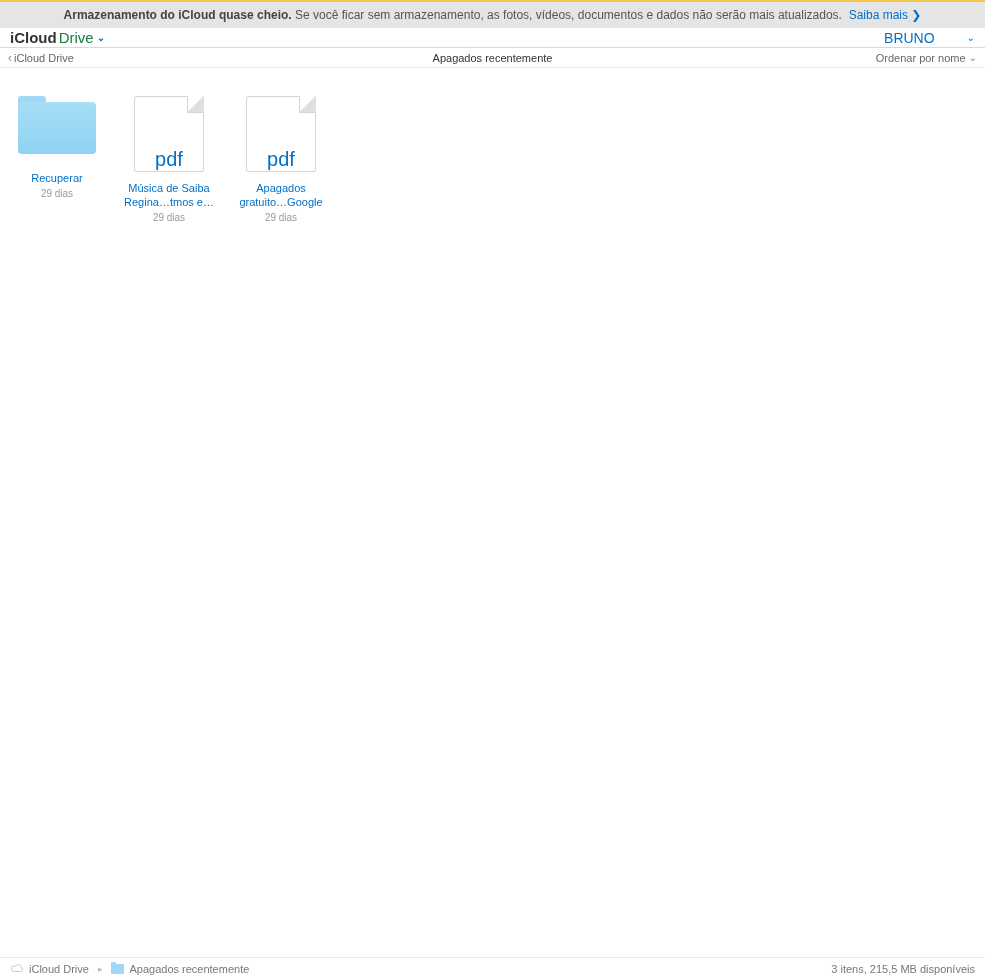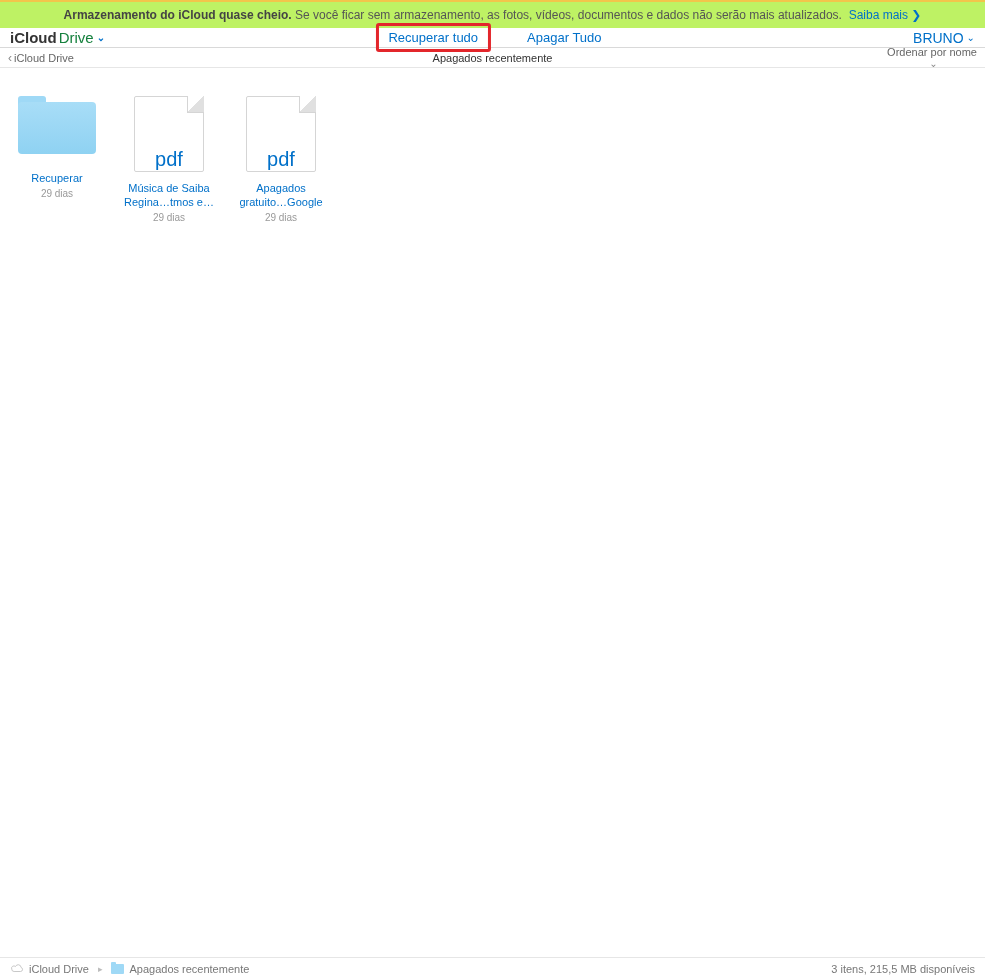--- a/index.html
+++ b/index.html
@@ -7,21 +7,21 @@
   font-family: -apple-system, BlinkMacSystemFont, "Helvetica Neue", Arial, sans-serif;
   font-size: 13px;
   color: #333;
   background: #fff;
   width: 985px;
   height: 979px;
   overflow: hidden;
   position: relative;
 }
 .banner {
-  background: #bef264;
+  background: #e5e5e5;
   border-top: 2px solid #f2c54b;
   padding: 6px 12px;
   font-size: 12px;
   text-align: center;
   color: #555;
 }
 .banner .bold { font-weight: 600; color: #444; }
 .banner .link { color: #0070c9; cursor: pointer; }
 .toolbar {
   display: flex;
@@ -55,41 +55,42 @@
   padding: 4px 10px;
 }
 .user {
   margin-left: auto;
   color: #0070c9;
   font-size: 14px;
   font-weight: 500;
   cursor: pointer;
   display: flex;
   align-items: center;
+  gap: 29px;
 }
 .subbar {
   display: flex;
   align-items: center;
   height: 20px;
   border-bottom: 1px solid #e6e6e6;
   padding: 0 8px;
   font-size: 11px;
   color: #666;
   position: relative;
 }
 .back { display: flex; align-items: center; cursor: pointer; color: #666; }
 .back-chev { font-size: 12px; margin-right: 2px; color: #888; }
 .subbar-title {
   position: absolute;
   left: 50%;
   transform: translateX(-50%);
   font-weight: 500;
   color: #333;
 }
-.sort { margin-left: auto; cursor: pointer; color: #666; display: flex; align-items: center; flex-direction: column; }
+.sort { margin-left: auto; cursor: pointer; color: #666; display: flex; align-items: center; }
 .content {
   padding: 28px 12px;
   display: flex;
   gap: 22px;
 }
 .item {
   width: 90px;
   display: flex;
   flex-direction: column;
   align-items: center;
@@ -197,24 +198,20 @@
   <span class="bold">Armazenamento do iCloud quase cheio.</span>
   <span>Se você ficar sem armazenamento, as fotos, vídeos, documentos e dados não serão mais atualizados.</span>
   &nbsp;<span class="link"><span>Saiba mais</span> <span>❯</span></span>
 </div>
 
 <div class="toolbar">
   <div class="brand">
     <span>iCloud</span>
     <span class="drive">Drive</span>
     <span class="chev-blue">⌄</span>
-  </div>
-  <div class="toolbar-center">
-    <span class="tbtn highlight-red">Recuperar tudo</span>
-    <span class="tbtn">Apagar Tudo</span>
   </div>
   <div class="user">
     <span>BRUNO</span>
     <span class="chev-blue">⌄</span>
   </div>
 </div>
 
 <div class="subbar">
   <div class="back">
     <span class="back-chev">‹</span>

